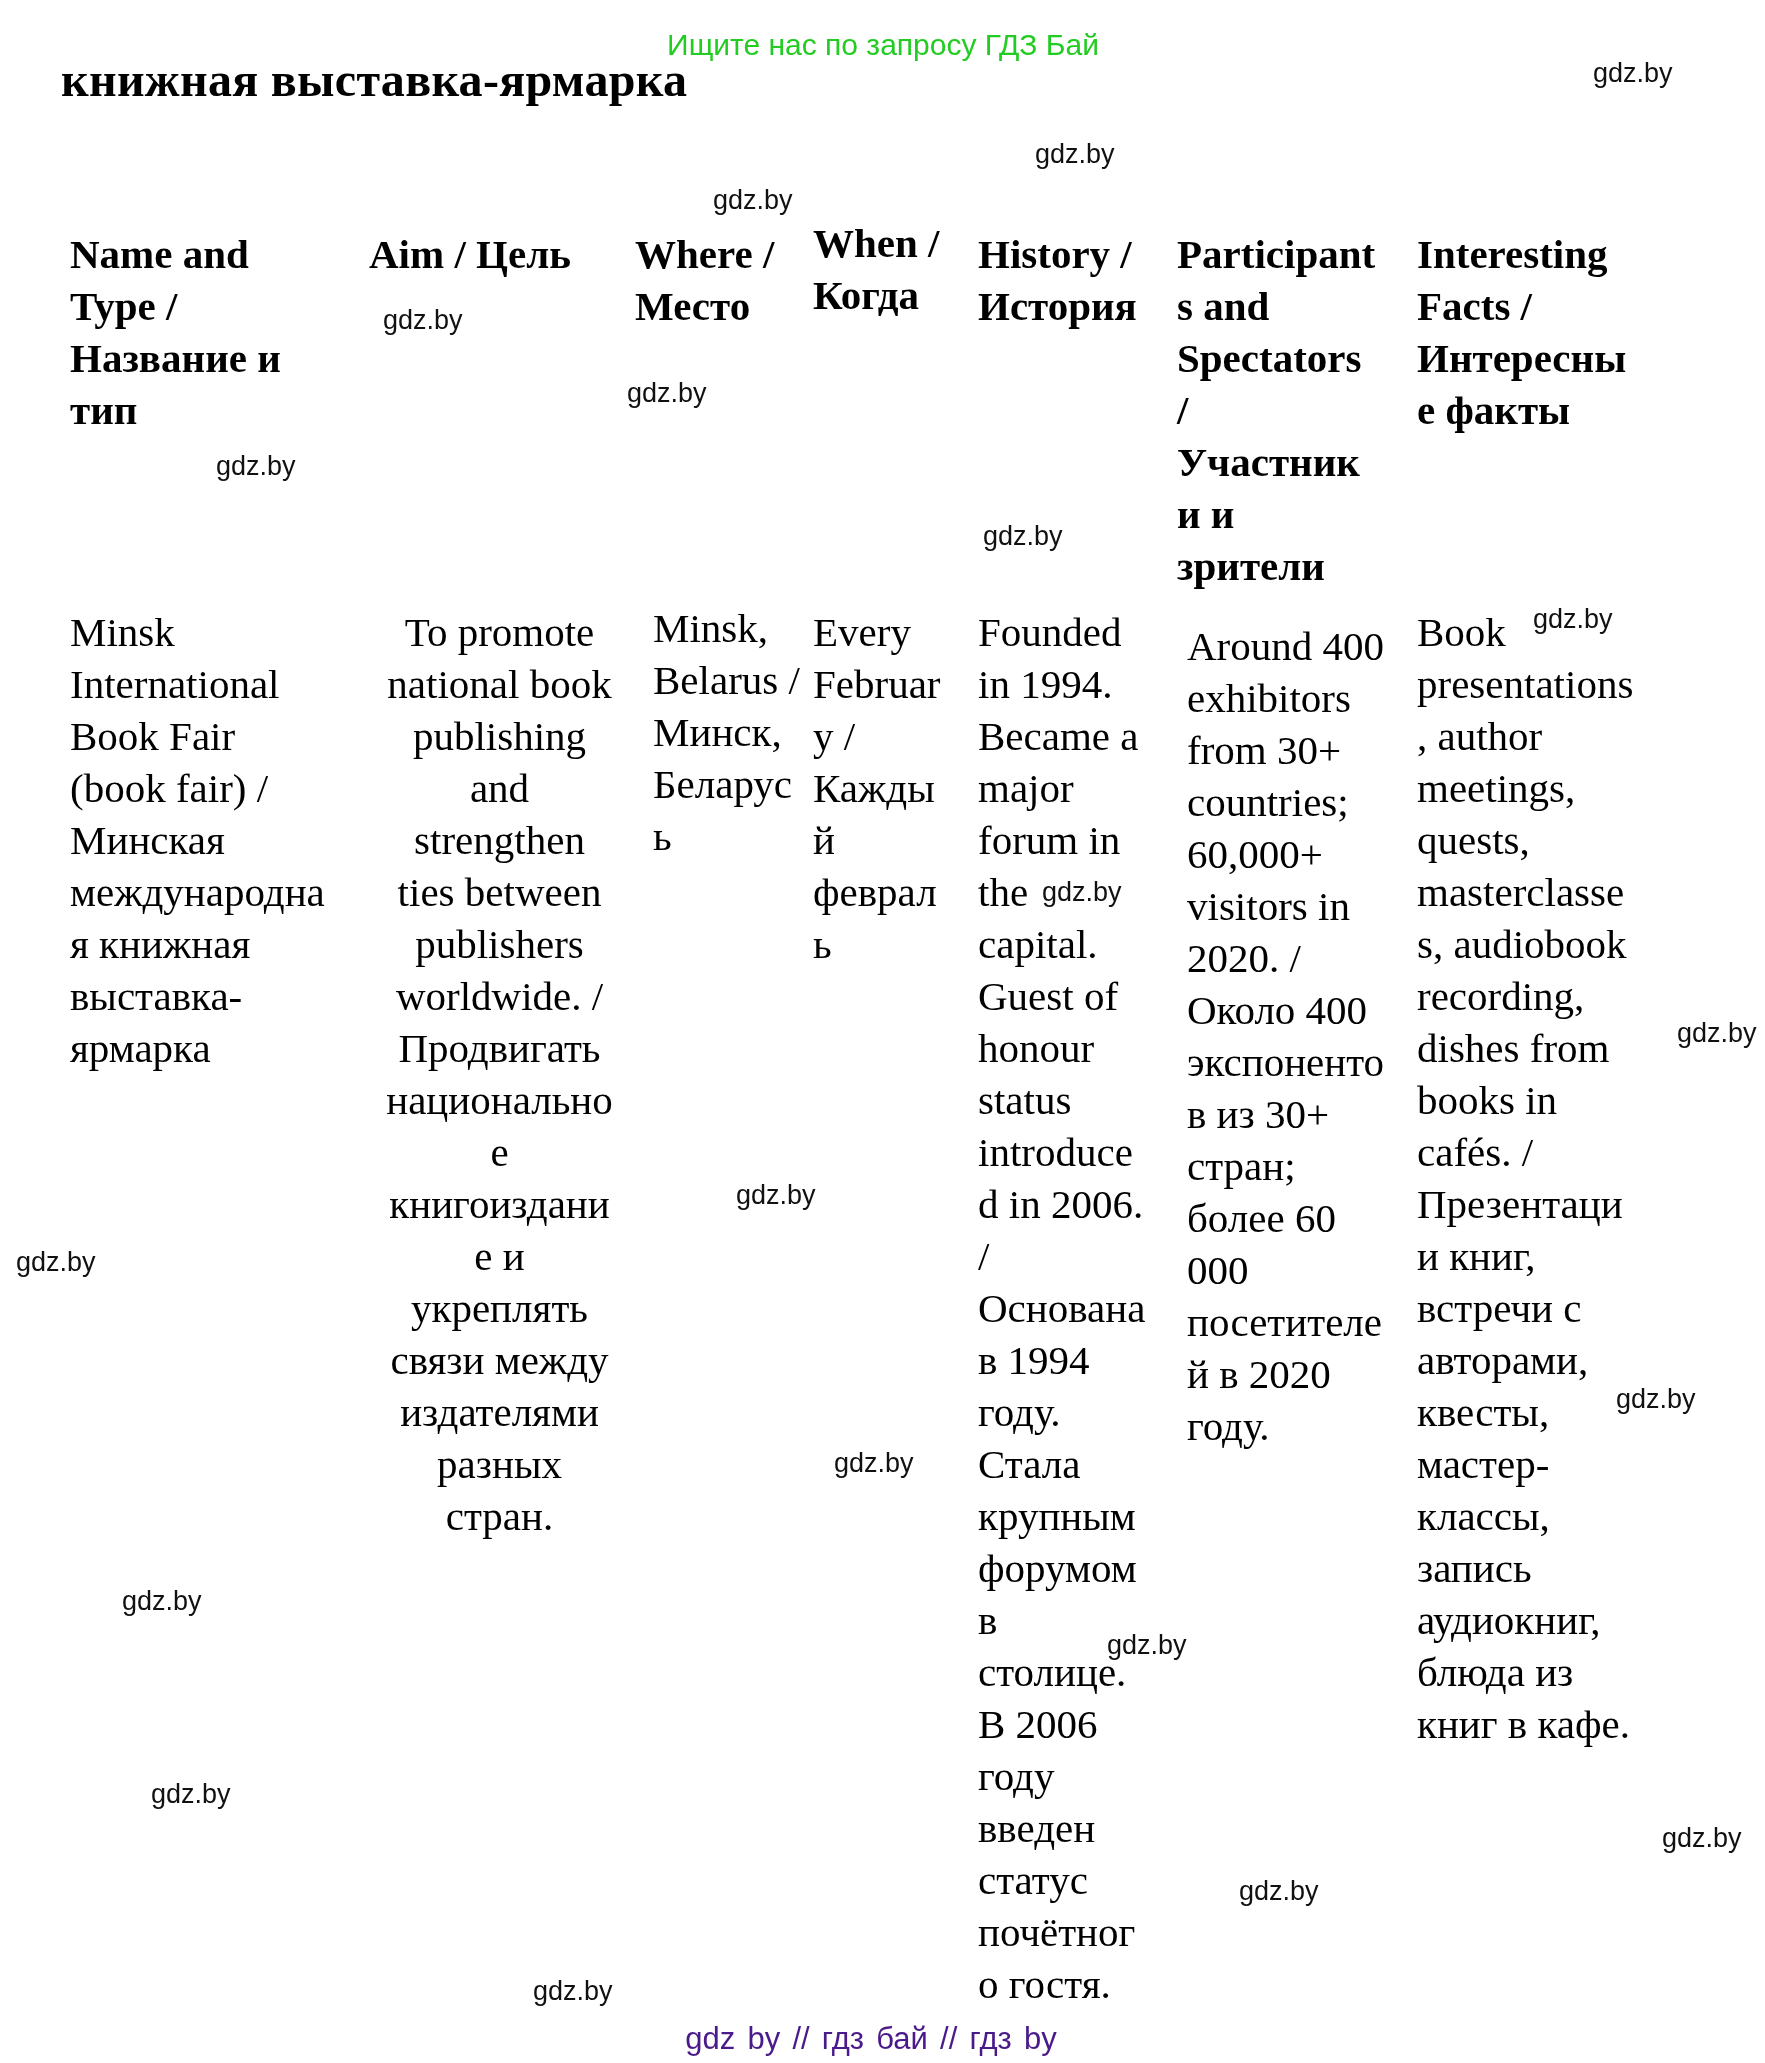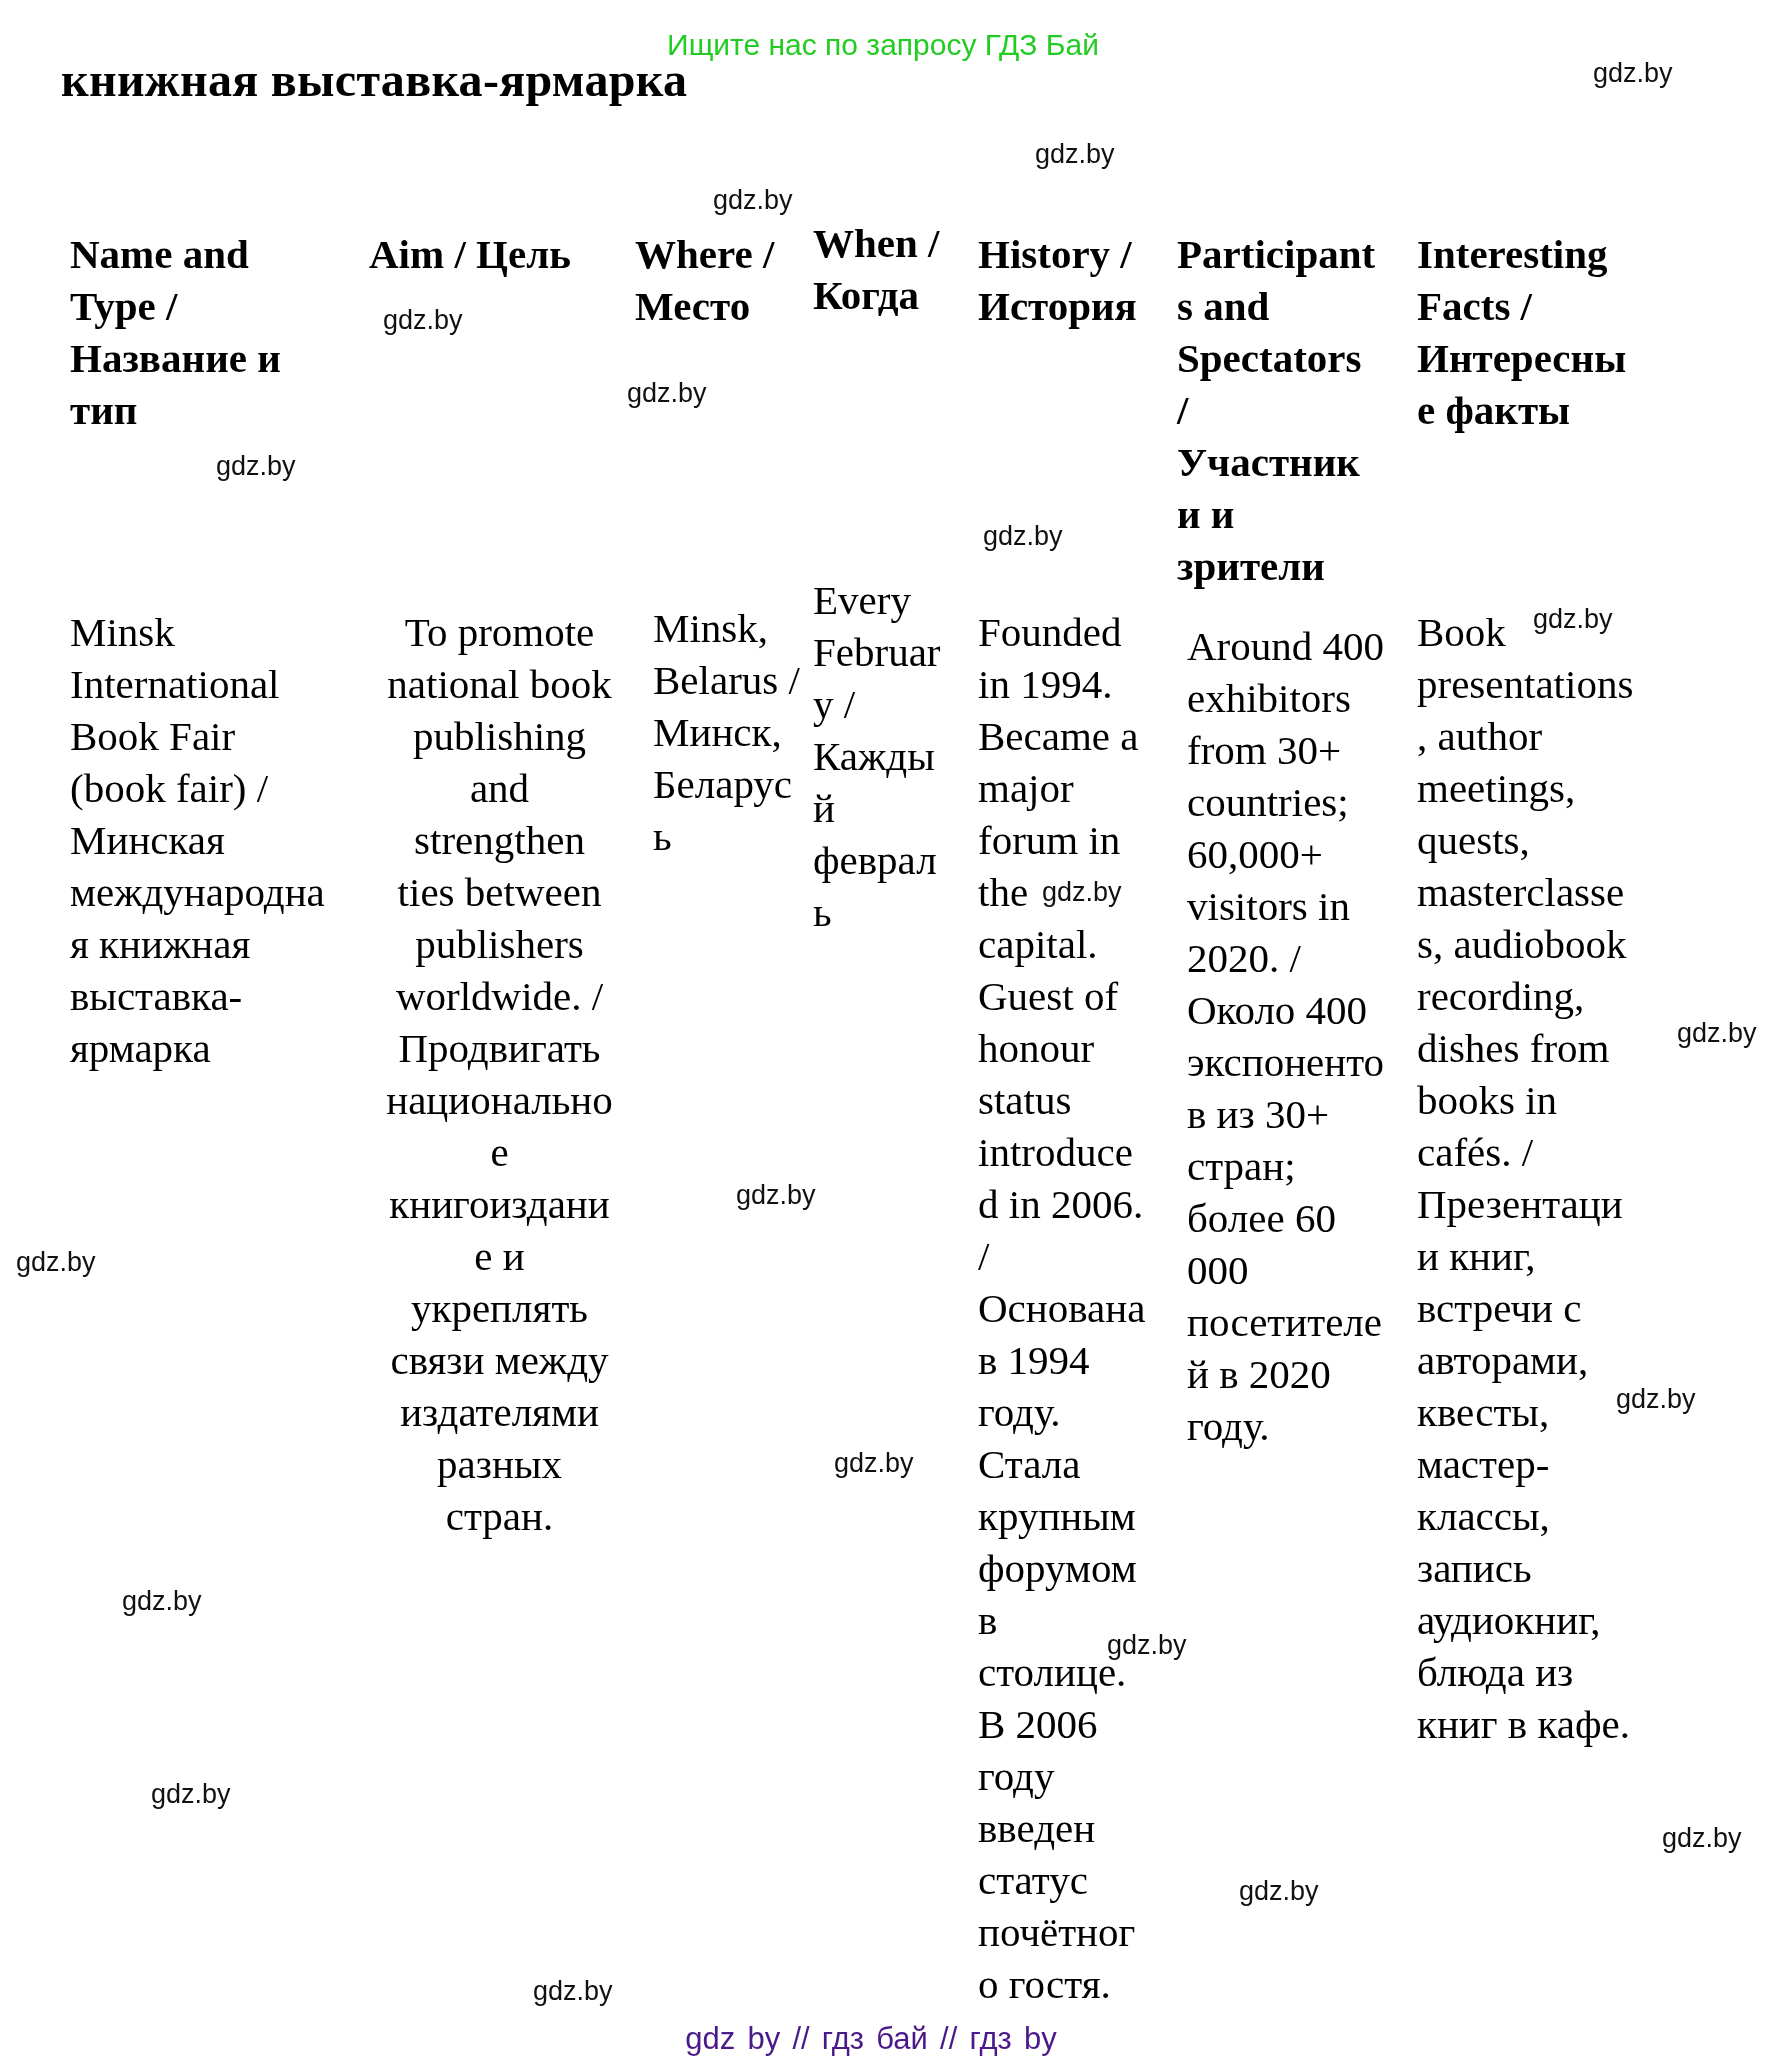--- a/index.html
+++ b/index.html
@@ -75,21 +75,21 @@
 укреплять
 связи между
 издателями
 разных
 стран.</div>
 <div class="col" style="left:635px; top:602px; width:180px;margin-left:18px;">Minsk,
 Belarus /
 Минск,
 Беларус
 ь</div>
-<div class="col" style="left:813px; top:574px; width:167px;">Every
+<div class="col" style="left:813px; top:606px; width:167px;">Every
 Februar
 y /
 Кажды
 й
 феврал
 ь</div>
 <div class="col" style="left:978px; top:606px; width:200px;">Founded
 in 1994.
 Became a
 major

